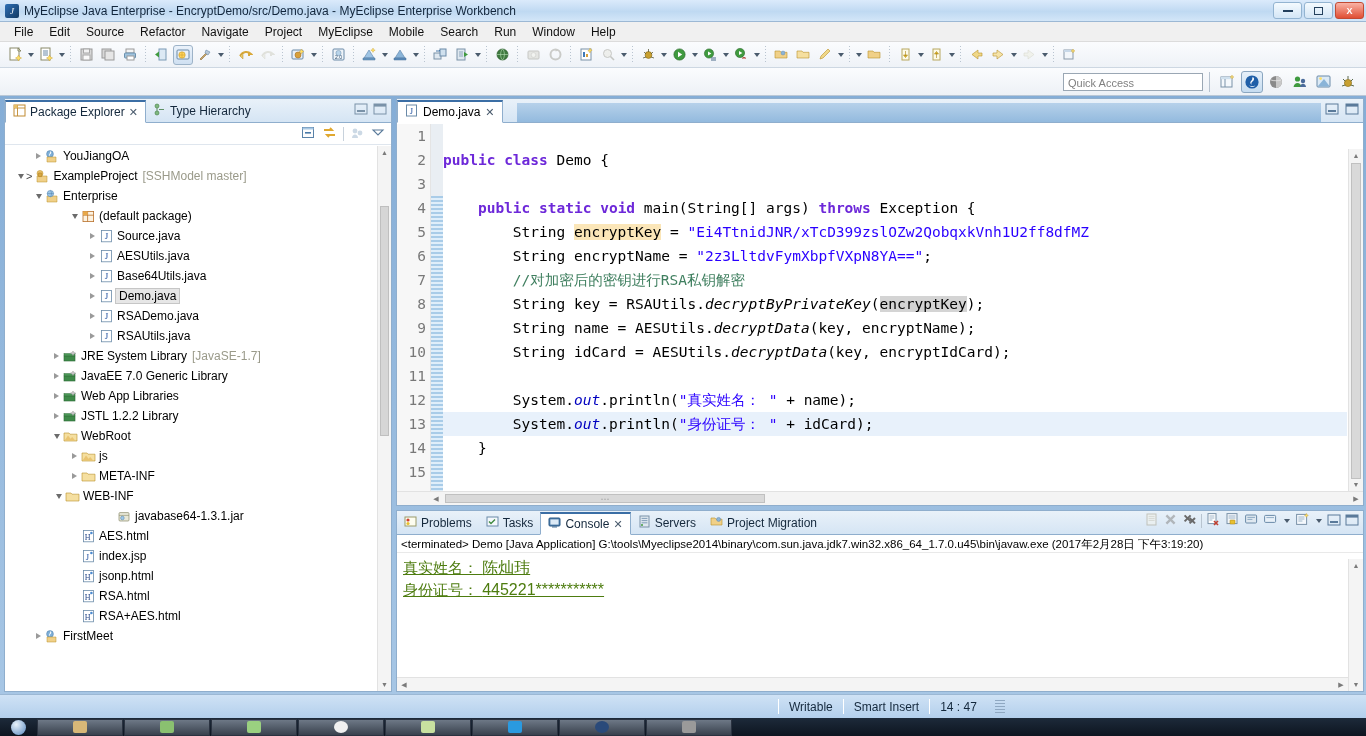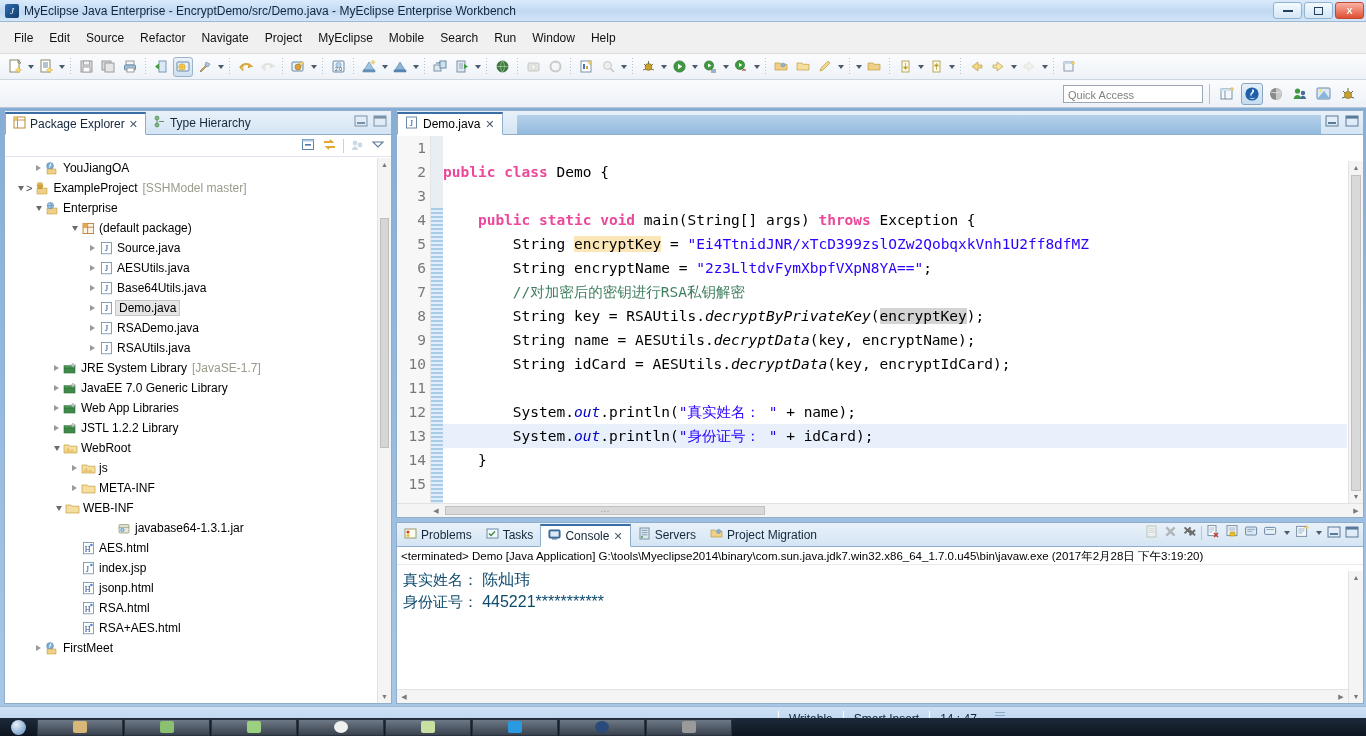--- a/index.html
+++ b/index.html
@@ -26,21 +26,21 @@
   .titlebar .ttext { font-size:12px; color:#12263c; white-space:nowrap; }
   .wincontrols { position:absolute; right:2px; top:2px; display:flex; gap:2px; }
   .wb { width:29px; height:17px; border:1px solid #93b4d1; border-radius:3px;
         background:linear-gradient(#f4fafe,#d4e6f6); display:flex;
         align-items:center; justify-content:center; font-size:9px; color:#1a3550; }
   .wb.close { background:linear-gradient(#f9b3a6,#e04e33); border-color:#c24a33; color:#fff; font-weight:bold; }
   .wb .dash { width:10px; height:2px; background:#24405c; display:block; }
   .wb .sq { width:9px; height:8px; border:1.5px solid #24405c; display:block; }
 
   
-  .menubar { height:32px; background:#f0f0f0; display:flex; align-items:center;
+  .menubar { height:20px; background:#f0f0f0; display:flex; align-items:center;
              padding-left:6px; border-bottom:1px solid #dcdcdc; }
   .menubar .mi { padding:2px 8px; font-size:12px; color:#111; cursor:default; }
 
   
   .toolbar { height:26px; background:linear-gradient(#fbfcfe,#eef2f7);
              border-bottom:1px solid #cdd7e2; display:flex; align-items:center;
              padding-left:4px; gap:0px; }
   .tsep { width:1px; height:18px; margin:0 4px;
           background:repeating-linear-gradient(#b9c4d0 0 1px, transparent 1px 3px); }
   .ti { width:20px; height:20px; margin:0 1px; position:relative;
@@ -122,21 +122,21 @@
   .annot .folded { position:absolute; left:0; width:12px;
             background:repeating-linear-gradient(#a9cce8 0 2px, #dfeefa 2px 4px); }
   .annot .plain { position:absolute; left:0; width:12px; background:#e9eef3; }
   .lines { position:absolute; left:46px; right:16px; top:0; bottom:0; overflow:hidden;
            font-family:"DejaVu Sans Mono", monospace; font-size:14.5px; }
   .ln { height:24px; line-height:24px; white-space:pre; color:#000; }
   .ln.cur { background:#e8f1fb; }
   .lnum { position:absolute; right:4px; width:30px; text-align:right;
           font-family:"DejaVu Sans Mono", monospace; font-size:14.5px;
           height:24px; line-height:24px; color:#787878; }
-  .kw { color:#ec4899; font-weight:bold; }
+  .kw { color:#6d28d9; font-weight:bold; }
   .str { color:#2a00ff; }
   .cmt { color:#3f7f5f; }
   .fld { color:#0000c0; }
   .stat { font-style:italic; }
   .hl-wr { background:#fbe6b8; }
   .hl-rd { background:#d4d4d4; }
   .ecvscroll { position:absolute; right:0; top:25px; bottom:14px; width:15px; background:#f4f4f4;
                border-left:1px solid #e2e2e2; }
   .ecvscroll .thumb { position:absolute; left:2px; right:2px; top:14px; height:316px;
                background:#d9d9d9; border:1px solid #c0c0c0; }
@@ -158,21 +158,21 @@
   .ctabs { height:24px; background:linear-gradient(#e9f1f9,#d5e5f4); display:flex;
            align-items:flex-end; position:relative; border-bottom:1px solid #8faecd; }
   .ctab { height:23px; display:flex; align-items:center; gap:4px; padding:0 7px; font-size:12px;
           color:#14283c; white-space:nowrap; }
   .ctab.active { background:#fff; border:1px solid #8faecd; border-bottom:1px solid #fff;
                  border-top:2px solid #3b6ea5; position:relative; top:1px; }
   .ctabctl { position:absolute; right:4px; bottom:3px; display:flex; gap:4px; align-items:center; }
   .cbody { position:absolute; left:0; right:0; top:24px; bottom:0; background:#fff; }
   .cterm { font-size:11.5px; color:#000; padding:2px 4px 0 4px; white-space:nowrap;
            border-bottom:1px solid #e9e9e9; height:18px; overflow:hidden; }
-  .cout { padding:4px 6px; font-size:15px; line-height:22px; color:#0c4a6e; }
+  .cout { padding:4px 6px; font-size:15px; line-height:22px; color:#4d7c0f;text-decoration:underline; }
   .cout .big { font-size:16px; }
   .chscroll { position:absolute; left:0; right:15px; bottom:0; height:14px; background:#f4f4f4;
               border-top:1px solid #e2e2e2; }
   .chscroll .lf,.chscroll .rt { position:absolute; top:0; bottom:0; width:14px;
               display:flex; align-items:center; justify-content:center; font-size:7px; color:#7a7a7a; }
   .chscroll .lf{left:0;} .chscroll .rt{right:0;}
   .cvscroll { position:absolute; right:0; top:24px; bottom:0; width:15px; background:#f4f4f4; border-left:1px solid #e2e2e2; }
   .cvscroll .up,.cvscroll .dn { position:absolute; left:0; right:0; height:13px;
               display:flex; align-items:center; justify-content:center; font-size:7px; color:#7a7a7a; }
   .cvscroll .up{top:0;} .cvscroll .dn{bottom:0;}

